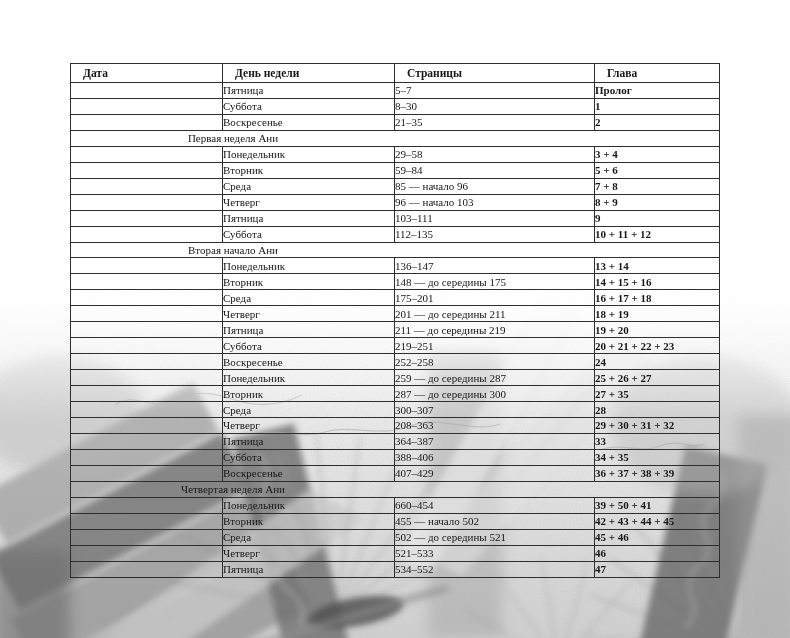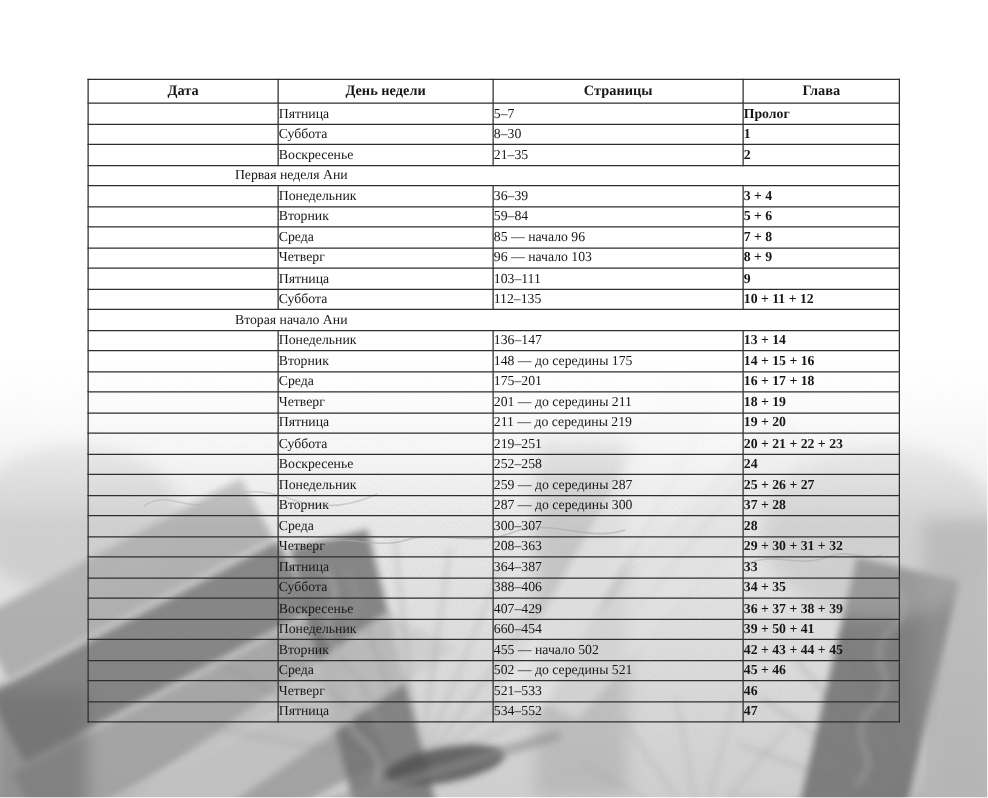--- a/index.html
+++ b/index.html
@@ -28,21 +28,22 @@
     color:#171717;
     vertical-align:middle;
     white-space:nowrap;
     overflow:hidden;
     background:transparent;
   }
   table.schedule th {
     height:18px;
     font-weight:bold;
     font-size:11.5px;
-    text-align:center;
+    text-align:left;
+    padding-left:12px;
   }
   td.c0 { }
   td.c1 { padding-left:8px; }
   td.c2 { padding-left:9px; }
   td.c3 { padding-left:9px;font-weight:bold; }
   td.section-cell { border-left:1px solid #2e2e2e; border-right:1px solid #2e2e2e; }
   .section-label {
     display:inline-block;
     width:324px;
     text-align:center;
@@ -193,21 +194,21 @@
         <td class="c1">Воскресенье</td>
         <td class="c2">21–35</td>
         <td class="c3">2</td>
       </tr>
       <tr>
         <td colspan="4" class="section-cell"><span class="section-label">Первая неделя Ани</span></td>
       </tr>
       <tr>
         <td class="c0"></td>
         <td class="c1">Понедельник</td>
-        <td class="c2">36–39</td>
+        <td class="c2">29–58</td>
         <td class="c3">3 + 4</td>
       </tr>
       <tr>
         <td class="c0"></td>
         <td class="c1">Вторник</td>
         <td class="c2">59–84</td>
         <td class="c3">5 + 6</td>
       </tr>
       <tr>
         <td class="c0"></td>
@@ -281,21 +282,21 @@
       <tr>
         <td class="c0"></td>
         <td class="c1">Понедельник</td>
         <td class="c2">259 — до середины 287</td>
         <td class="c3">25 + 26 + 27</td>
       </tr>
       <tr>
         <td class="c0"></td>
         <td class="c1">Вторник</td>
         <td class="c2">287 — до середины 300</td>
-        <td class="c3">37 + 28</td>
+        <td class="c3">27 + 35</td>
       </tr>
       <tr>
         <td class="c0"></td>
         <td class="c1">Среда</td>
         <td class="c2">300–307</td>
         <td class="c3">28</td>
       </tr>
       <tr>
         <td class="c0"></td>
         <td class="c1">Четверг</td>
@@ -314,20 +315,23 @@
         <td class="c2">388–406</td>
         <td class="c3">34 + 35</td>
       </tr>
       <tr>
         <td class="c0"></td>
         <td class="c1">Воскресенье</td>
         <td class="c2">407–429</td>
         <td class="c3">36 + 37 + 38 + 39</td>
       </tr>
       <tr>
+        <td colspan="4" class="section-cell"><span class="section-label">Четвертая неделя Ани</span></td>
+      </tr>
+      <tr>
         <td class="c0"></td>
         <td class="c1">Понедельник</td>
         <td class="c2">660–454</td>
         <td class="c3">39 + 50 + 41</td>
       </tr>
       <tr>
         <td class="c0"></td>
         <td class="c1">Вторник</td>
         <td class="c2">455 — начало 502</td>
         <td class="c3">42 + 43 + 44 + 45</td>

